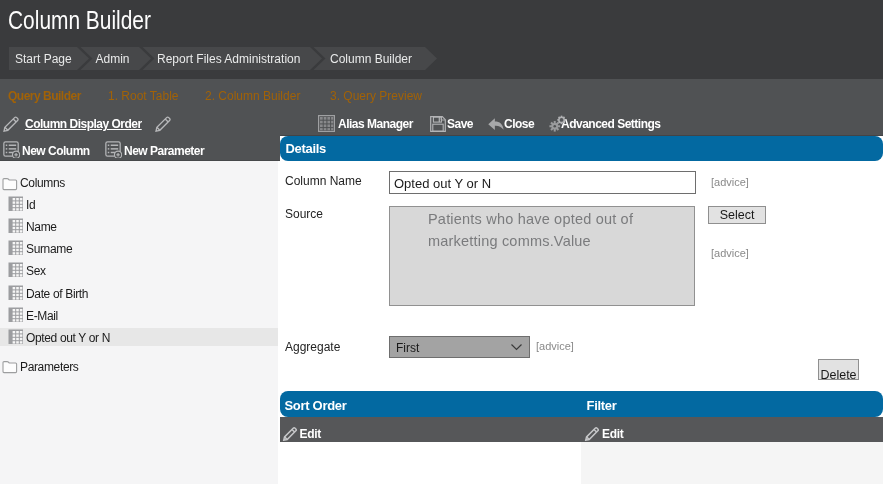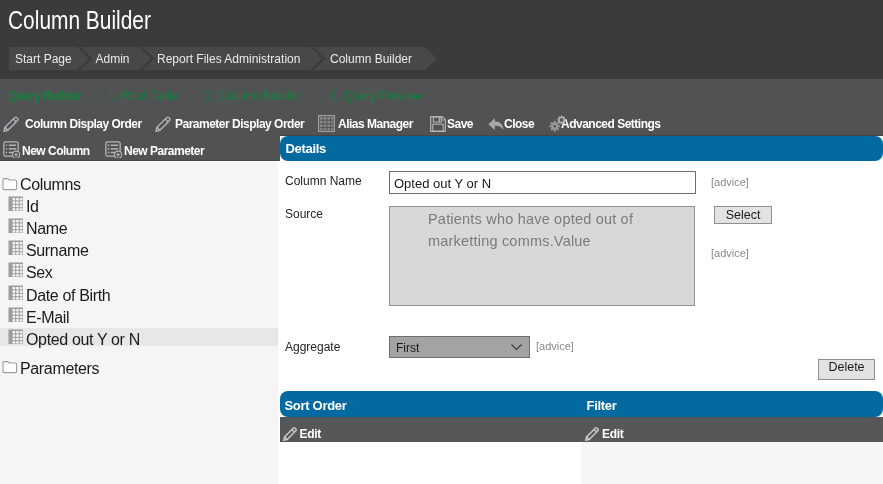--- a/index.html
+++ b/index.html
@@ -4,27 +4,27 @@
 <style>
   * { margin:0; padding:0; box-sizing:border-box; }
   html,body { width:883px; height:484px; overflow:hidden; }
   body { font-family:"Liberation Sans", sans-serif; position:relative; background:#fff; }
   .abs { position:absolute; }
   .header { left:0; top:0; width:883px; height:79px; background:#3a3b3d; }
   .title { left:8px; top:6px; font-size:25.5px; color:#fdfdfd; transform:scaleX(0.82); transform-origin:left top; }
   .band { left:0; top:79px; width:883px; height:56px; background:#505254; }
   .band2 { left:0; top:135px; width:280px; height:26px; background:#505254; }
   .bandline { left:0; top:160px; width:280px; height:1px; background:#46484a; }
-  .tabs { left:0; top:89px; width:883px; height:20px; color:#15803d; font-size:12px; }
+  .tabs { left:0; top:89px; width:883px; height:20px; color:#a16207; font-size:12px; }
   .tabs span { position:absolute; top:0; white-space:nowrap; }
   .tbar { color:#fff; font-size:12px; font-weight:bold; letter-spacing:-0.5px; }
   .tbar span { position:absolute; white-space:nowrap; }
   .leftpanel { left:0; top:161px; width:278px; height:323px; background:#f5f5f6; }
   .sel { left:0; top:328px; width:278px; height:18px; background:#e7e7e7; }
-  .tree-label { position:absolute; font-size:16px; color:#1b1b1b; white-space:nowrap; letter-spacing:-0.35px; }
+  .tree-label { position:absolute; font-size:12px; color:#1b1b1b; white-space:nowrap; letter-spacing:-0.35px; }
   .cyan { background:#0369a1;border-radius:8px; }
   .dt-head { left:280px; top:136px; width:603px; height:25px; color:#fff; font-size:13px; font-weight:bold; letter-spacing:-0.3px; }
   .dt-head span { position:absolute; top:5px; } .sf-head span { position:absolute; top:7px; }
   .sf-head { left:280px; top:391px; width:603px; height:26px; color:#fff; font-size:13px; font-weight:bold; letter-spacing:-0.3px; }
   .edit-row { left:280px; top:417px; width:603px; height:25px; background:#565759; }
   .edit-row b { position:absolute; top:9.5px; color:#fff; font-size:12px; letter-spacing:-0.3px; }
   .filter-bg { left:581px; top:442px; width:302px; height:42px; background:#f5f5f5; }
   .flabel { position:absolute; font-size:12px; color:#242424; white-space:nowrap; }
   .advice { position:absolute; font-size:11px; color:#8a8a8a; white-space:nowrap; }
   .input { left:389px; top:170.5px; width:307px; height:23px; border:1px solid #6e6e6e; background:#fff; font-size:13px; color:#1a1a1a; padding:4px 0 0 4px; }
@@ -56,22 +56,21 @@
   </svg>
 
   <div class="abs tabs">
     <span style="left:8px; font-weight:bold; letter-spacing:-0.5px;">Query Builder</span>
     <span style="left:108px;">1. Root Table</span>
     <span style="left:205px;">2. Column Builder</span>
     <span style="left:330px;">3. Query Preview</span>
   </div>
 
   <div class="abs tbar" style="left:0; top:117px; height:16px; width:883px;">
-    <span style="left:25px;">Column Display Order</span>
-    <span style="left:175px;">Parameter Display Order</span>
+    <span style="left:25px;text-decoration:underline;">Column Display Order</span>
     <span style="left:338px;">Alias Manager</span>
     <span style="left:447px;">Save</span>
     <span style="left:504px;">Close</span>
     <span style="left:542px;margin-left:19px;">Advanced Settings</span>
   </div>
 
   <div class="abs tbar" style="left:0; top:144px; height:16px; width:223px;text-decoration:underline;">
     <span style="left:22px;">New Column</span>
     <span style="left:124px;">New Parameter</span>
   </div>
@@ -95,31 +94,31 @@
   </div>
 
   <div class="flabel" style="left:285px; top:174px;">Column Name</div>
   <div class="abs input">Opted out Y or N</div>
   <div class="advice" style="left:711px; top:176px;">[advice]</div>
 
   <div class="flabel" style="left:285px; top:207px;">Source</div>
   <div class="abs ta">
     <div style="margin-top:0.5px;margin-left:36px;">Patients who have opted out of marketting comms.Value</div>
   </div>
-  <div class="btn" style="left:708px; top:206px; width:58px; height:18px; padding-top:1px;margin-left:6px;">Select</div>
+  <div class="btn" style="left:708px; top:206px; width:58px; height:18px; padding-top:1px;">Select</div>
   <div class="advice" style="left:711px; top:247px;">[advice]</div>
 
   <div class="flabel" style="left:285px; top:340px;">Aggregate</div>
   <div class="abs combo">First
     <svg style="position:absolute; right:7px; top:7px;" width="11" height="7" viewBox="0 0 11 7">
       <polyline points="0.5,0.5 5.5,5.5 10.5,0.5" fill="none" stroke="#3a3a3a" stroke-width="1.2"></polyline>
     </svg>
   </div>
   <div class="advice" style="left:536px; top:340px;">[advice]</div>
-  <div class="btn" style="left:818px; top:359px; width:57px; height:21px; padding-top:0;">Delete</div>
+  <div class="btn" style="left:818px; top:359px; width:41px; height:21px; padding-top:8px;">Delete</div>
 
   <div class="abs cyan sf-head">
     <span style="left:4.5px;">Sort Order</span>
     <span style="left:306.5px;">Filter</span>
   </div>
   <div class="abs edit-row">
     <b style="left:19.5px;">Edit</b>
     <b style="left:322px;">Edit</b>
   </div>
   <div class="abs filter-bg"></div>

